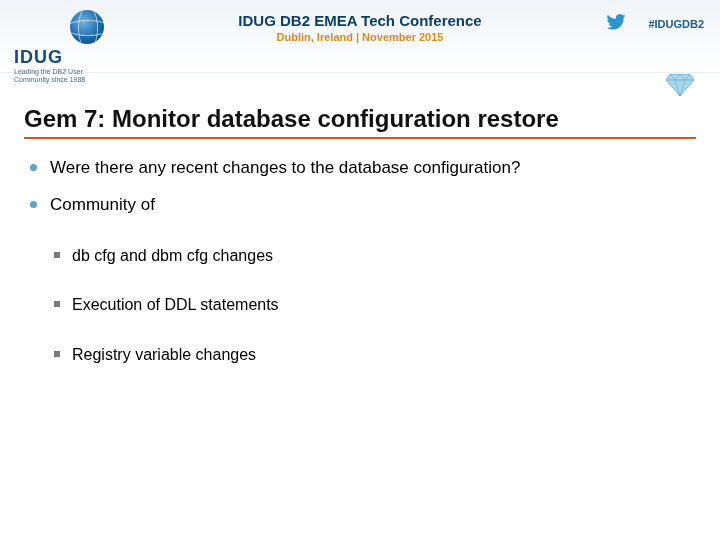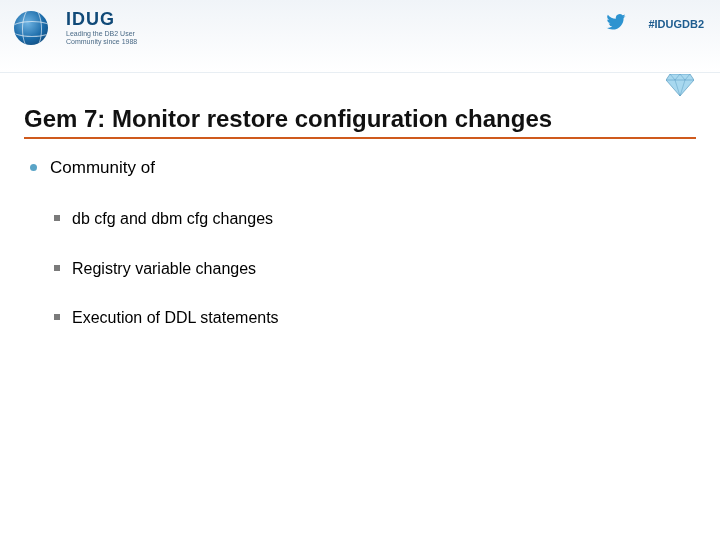--- a/index.html
+++ b/index.html
@@ -17,22 +17,23 @@
     height: 72px;
     width: 100%;
     background: linear-gradient(to bottom, #f0f4f8 0%, #ffffff 100%);
     border-bottom: 1px solid #e8eef3;
   }
   .logo-block {
     position: absolute;
     left: 14px;
     top: 10px;
     display: flex;
-    align-items: center;
-    gap: 18px;
+    align-items: flex-end;
+    gap: 4px;
+    flex-direction: column;
   }
   .logo-globe {
     width: 34px;
     height: 34px;
     border-radius: 50%;
     background: radial-gradient(circle at 40% 35%, #6fb4e3 0%, #1a6aa8 55%, #0c3b66 100%);
     position: relative;
     overflow: hidden;
   }
   .logo-globe::before,
@@ -163,20 +164,24 @@
 
 <div class="header">
   <div class="logo-block">
     <div class="logo-globe"></div>
     <div class="logo-text">
       <div class="logo-word">IDUG</div>
       <div class="logo-tagline">Leading the DB2 User Community since 1988</div>
     </div>
   </div>
 
+  <div class="center-block">
+    <div class="conf-title">IDUG DB2 EMEA Tech Conference</div>
+    <div class="conf-sub">Dublin, Ireland | November 2015</div>
+  </div>
 
   <div class="twitter-block">
     <span>
       <svg class="twitter-bird" viewBox="0 0 24 20">
         <path fill="#2d93d0" d="M24 2.4a9.8 9.8 0 0 1-2.8.8 4.9 4.9 0 0 0 2.1-2.7 9.7 9.7 0 0 1-3.1 1.2A4.9 4.9 0 0 0 11.8 6a13.9 13.9 0 0 1-10-5.1 4.9 4.9 0 0 0 1.5 6.5 4.9 4.9 0 0 1-2.2-.6v.1a4.9 4.9 0 0 0 3.9 4.8 5 5 0 0 1-2.2.1 4.9 4.9 0 0 0 4.6 3.4A9.9 9.9 0 0 1 0 17.3 13.9 13.9 0 0 0 7.5 19.5c9.1 0 14-7.5 14-14v-.6A10 10 0 0 0 24 2.4z"></path>
       </svg>
     </span>
     <span class="twitter-hash">#IDUGDB2</span>
   </div>
 </div>
@@ -184,30 +189,33 @@
 <span class="diamond">
   <svg viewBox="0 0 28 22">
     <polygon points="4,0 24,0 28,6 14,22 0,6" fill="#a8d8ef" stroke="#4a90b8" stroke-width="0.6"></polygon>
     <polyline points="0,6 28,6" fill="none" stroke="#4a90b8" stroke-width="0.5"></polyline>
     <polyline points="4,0 9,6 14,22" fill="none" stroke="#4a90b8" stroke-width="0.4"></polyline>
     <polyline points="24,0 19,6 14,22" fill="none" stroke="#4a90b8" stroke-width="0.4"></polyline>
     <polyline points="9,6 14,0 19,6" fill="none" stroke="#4a90b8" stroke-width="0.4"></polyline>
   </svg>
 </span>
 
-<div class="title">Gem 7: Monitor restore configuration changes</div>
+<div class="title">Gem 7: Monitor database configuration restore</div>
 
 <ul class="level1">
+  <li>
+    <span>Were there any recent changes to the database configuration?</span>
+  </li>
   <li>
     <span>Community of</span>
     <ul class="level2">
       <li>
         <span>db cfg and dbm cfg changes</span>
       </li>
       <li>
-        <span>Registry variable changes</span>
+        <span>Execution of DDL statements</span>
       </li>
       <li>
-        <span>Execution of DDL statements</span>
+        <span>Registry variable changes</span>
       </li>
     </ul>
   </li>
 </ul>
 
 </body></html>

